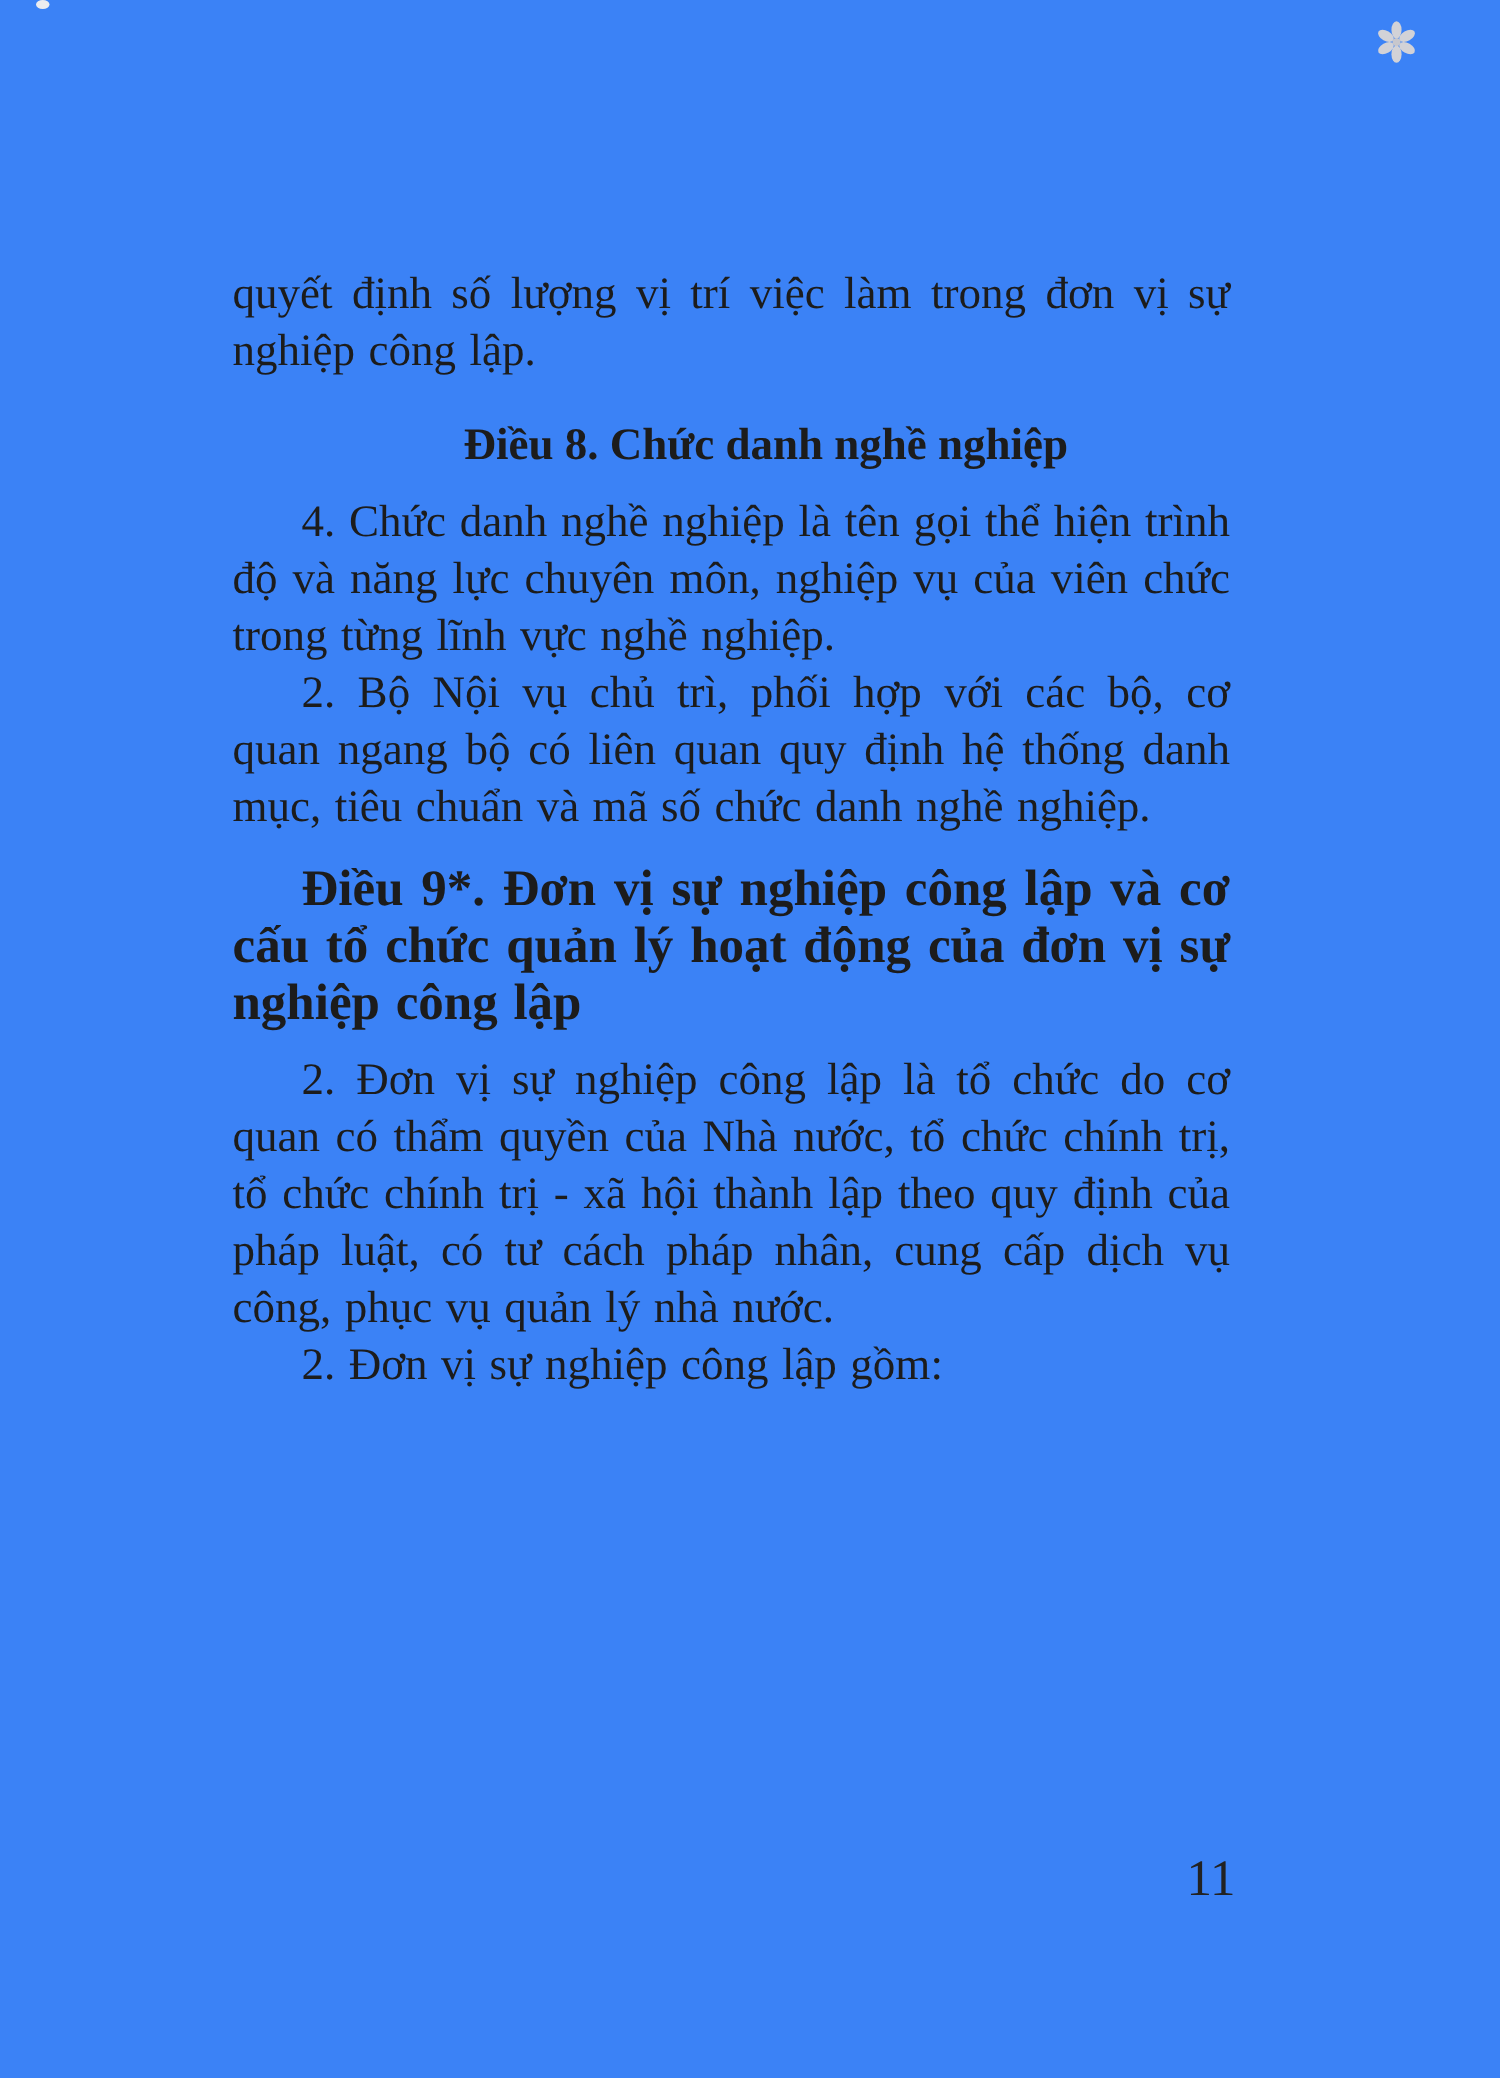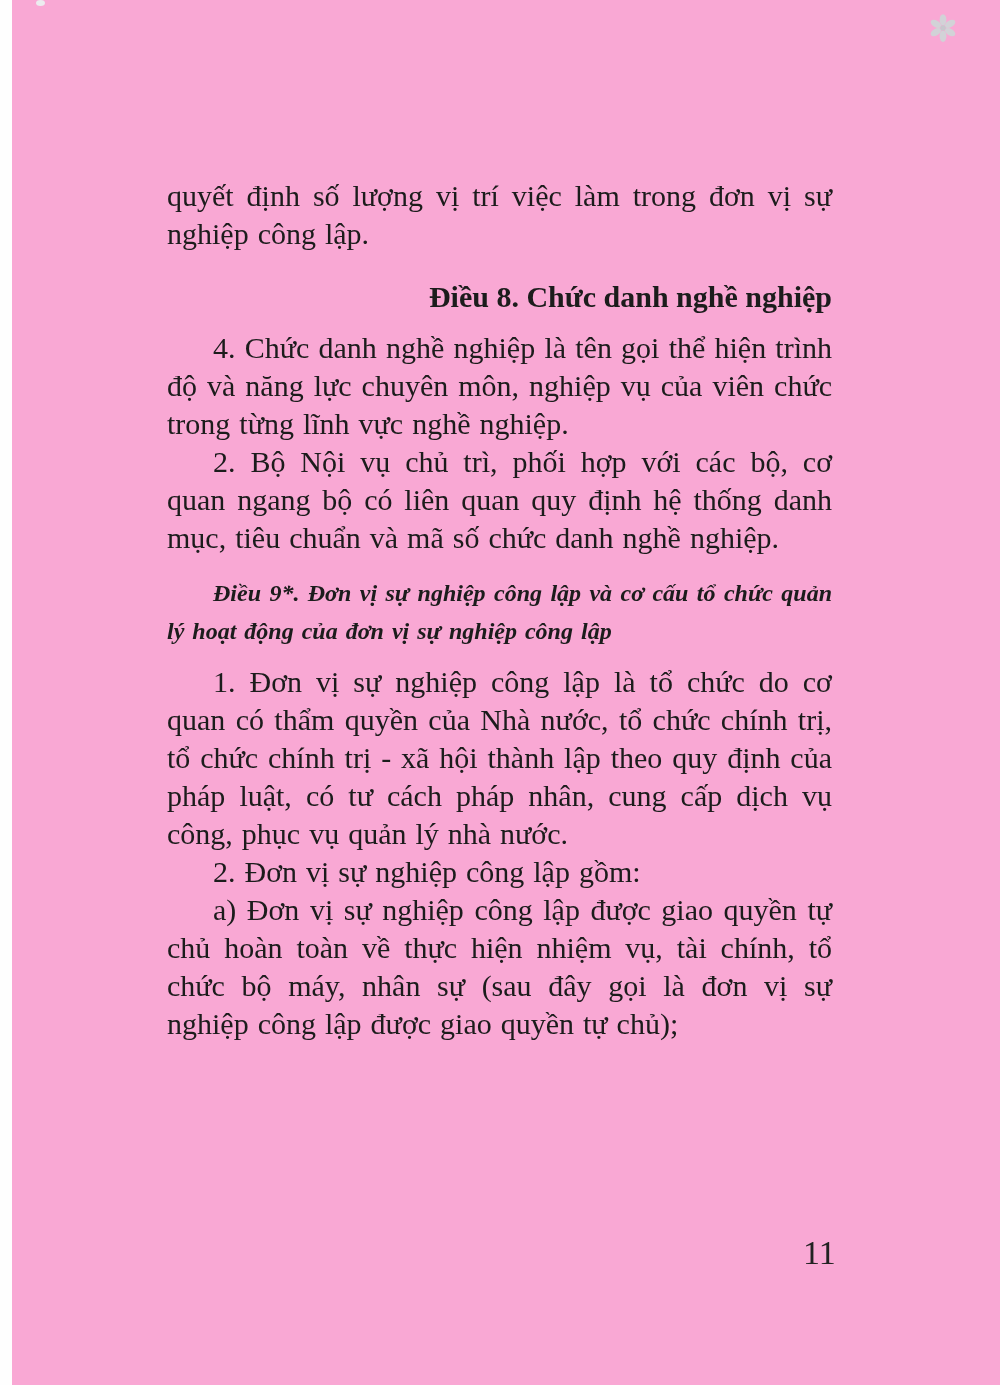--- a/index.html
+++ b/index.html
@@ -8,22 +8,21 @@
     height: 1385px;
     position: relative;
     background: #fefefe;
     font-family: "Liberation Serif", "DejaVu Serif", serif;
     color: #1c1c1c;
     overflow: hidden;
   }
   .page {
     position: absolute;
     inset: 0;
-    background: #f9a8d4;
-    margin-left: 12px;
+    background: #3b82f6;
   }
   .corner-speck {
     position: absolute;
     left: 24px;
     top: 0px;
     width: 9px;
     height: 6px;
     background: #ececef;
     border-radius: 50%;
   }
@@ -48,28 +47,27 @@
     text-indent: 46px;
     word-spacing: 1.5px;
   }
   .body-para.continuation { text-indent: 0; }
   .article-heading {
     margin: 25px 0 13px 0;
     font-size: 30px;
     line-height: 38px;
     font-weight: bold;
     text-indent: 46px;
-    text-align: right;
+    text-align: center;
   }
   .article-heading-italic {
     margin: 17px 0 13px 0;
-    font-size: 24px;
+    font-size: 34px;
     line-height: 38px;
     font-weight: bold;
-    font-style: italic;
     text-align: justify;
     text-indent: 46px;
     word-spacing: 2px;
   }
   .page-number {
     position: absolute;
     left: 791px;
     top: 1236px;
     font-size: 34px;
     line-height: 34px;
@@ -102,24 +100,23 @@
     <p class="body-para continuation">quyết định số lượng vị trí việc làm trong đơn vị sự nghiệp công lập.</p>
 
     <h3 class="article-heading">Điều 8. Chức danh nghề nghiệp</h3>
 
     <p class="body-para">4. Chức danh nghề nghiệp là tên gọi thể hiện trình độ và năng lực chuyên môn, nghiệp vụ của viên chức trong từng lĩnh vực nghề nghiệp.</p>
 
     <p class="body-para">2. Bộ Nội vụ chủ trì, phối hợp với các bộ, cơ quan ngang bộ có liên quan quy định hệ thống danh mục, tiêu chuẩn và mã số chức danh nghề nghiệp.</p>
 
     <h3 class="article-heading-italic">Điều 9*. Đơn vị sự nghiệp công lập và cơ cấu tổ chức quản lý hoạt động của đơn vị sự nghiệp công lập</h3>
 
-    <p class="body-para">1. Đơn vị sự nghiệp công lập là tổ chức do cơ quan có thẩm quyền của Nhà nước, tổ chức chính trị, tổ chức chính trị - xã hội thành lập theo quy định của pháp luật, có tư cách pháp nhân, cung cấp dịch vụ công, phục vụ quản lý nhà nước.</p>
+    <p class="body-para">2. Đơn vị sự nghiệp công lập là tổ chức do cơ quan có thẩm quyền của Nhà nước, tổ chức chính trị, tổ chức chính trị - xã hội thành lập theo quy định của pháp luật, có tư cách pháp nhân, cung cấp dịch vụ công, phục vụ quản lý nhà nước.</p>
 
     <p class="body-para">2. Đơn vị sự nghiệp công lập gồm:</p>
 
-    <p class="body-para">a) Đơn vị sự nghiệp công lập được giao quyền tự chủ hoàn toàn về thực hiện nhiệm vụ, tài chính, tổ chức bộ máy, nhân sự (sau đây gọi là đơn vị sự nghiệp công lập được giao quyền tự chủ);</p>
 
 
   </div>
 
   <div class="page-number">11</div>
 
 </div>
 
 </body></html>

